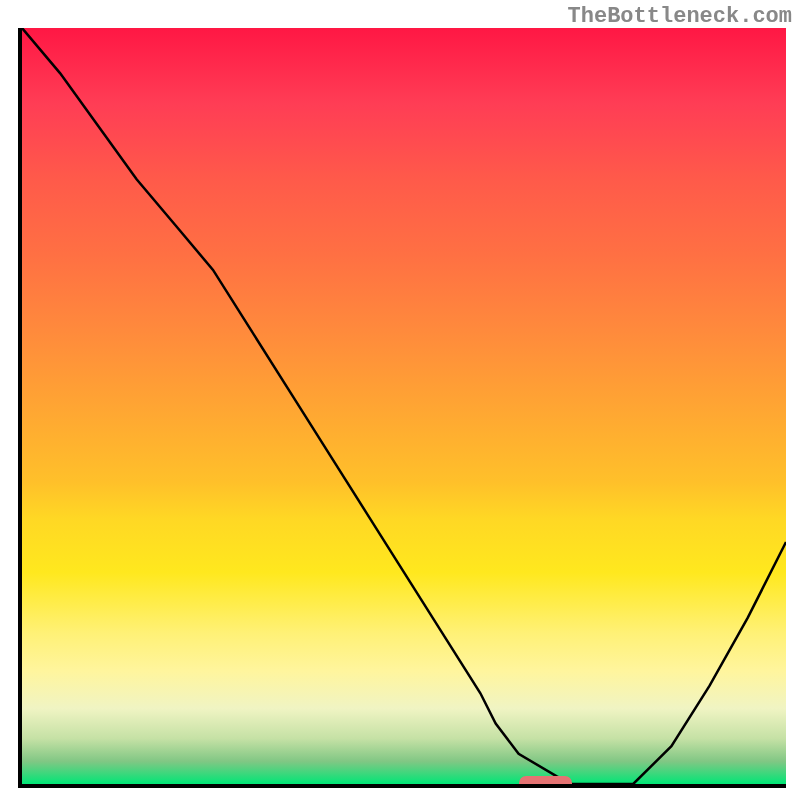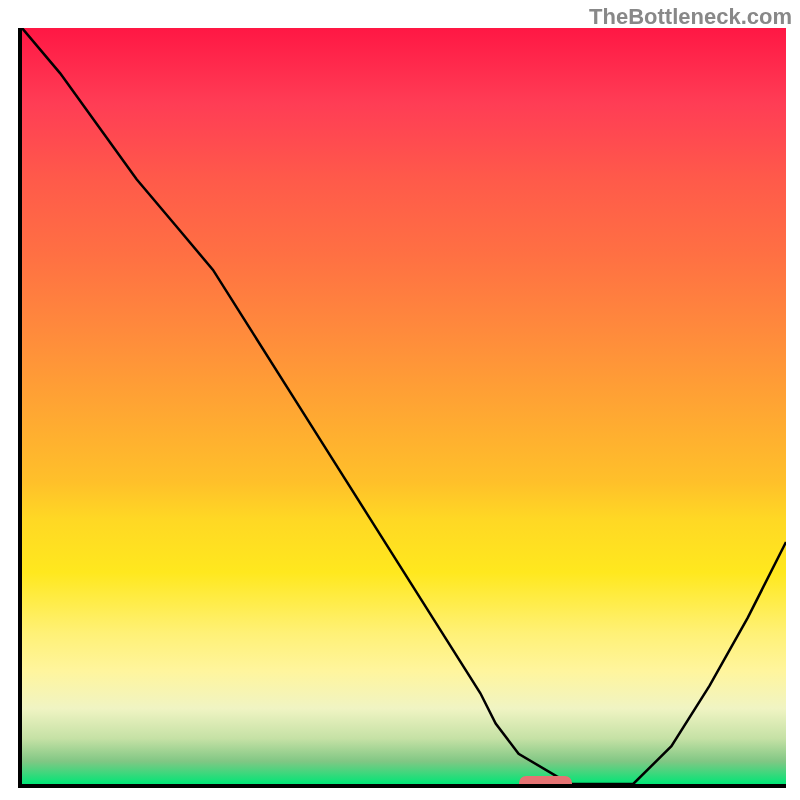--- a/index.html
+++ b/index.html
@@ -7,20 +7,21 @@
     padding: 0;
     width: 800px;
     height: 800px;
     background: #ffffff;
     font-family: Arial, sans-serif;
   }
   .container {
     position: relative;
     width: 800px;
     height: 800px;
+    font-family: Liberation Mono, monospace;
   }
   .watermark {
     position: absolute;
     top: 4px;
     right: 8px;
     font-size: 22px;
     font-weight: bold;
     color: #888888;
     z-index: 10;
   }

